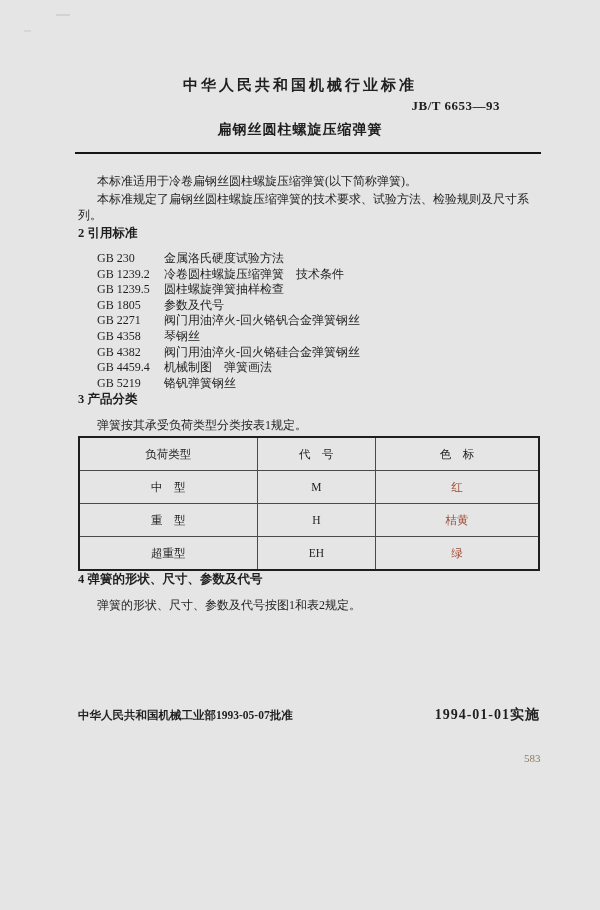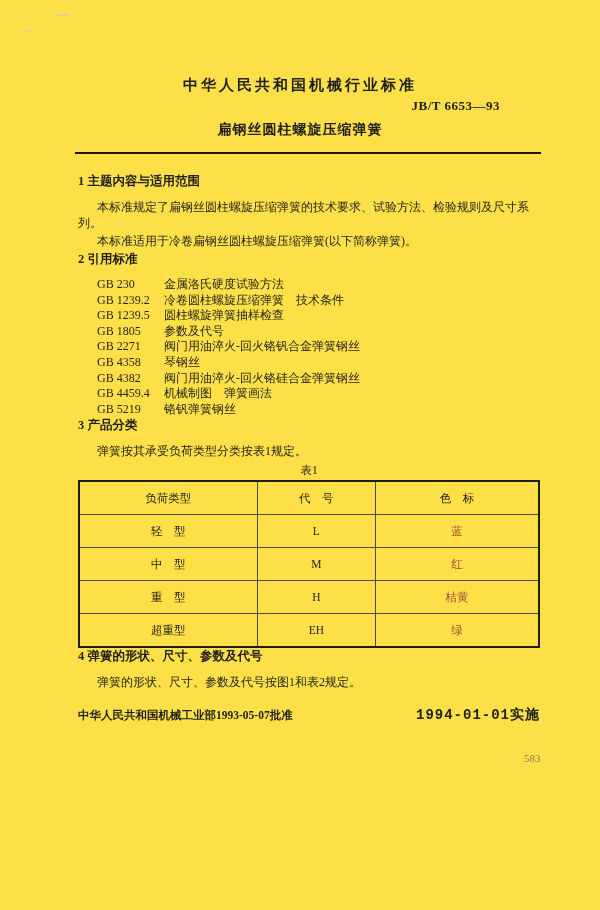--- a/index.html
+++ b/index.html
@@ -7,21 +7,21 @@
   html, body { margin: 0; padding: 0; }
   body {
     width: 600px; height: 910px;
     background: #ffffff;
     font-family: "Liberation Serif", "DejaVu Serif", serif;
     color: #1f1f1f;
   }
   .page {
     position: relative;
     width: 600px; height: 910px;
-    background: #fde047;
+    background: #e5e5e5;
     overflow: hidden;
   }
   
   .artifact { position: absolute; background: #c4c4c4; }
   .a1 { top: 14px; left: 56px; width: 14px; height: 2px; opacity: .55; }
   .a2 { top: 30px; left: 24px; width: 7px;  height: 2px; opacity: .4; }
 
   .hdr-org {
     position: absolute; top: 76px; left: 0; width: 100%;
     text-align: center; font-size: 15px; font-weight: bold;
@@ -66,21 +66,21 @@
     border: 1px solid #4a4a4a; text-align: center; padding: 8px;
     height: 18px; font-weight: normal;
   }
   table.t1 thead th { height: 23px; }
 
   .footer {
     position: absolute; top: 706px; left: 78px; width: 462px;
     display: flex; justify-content: space-between; align-items: baseline;
   }
   .f-left  { font-size: 11.5px; font-weight: bold; white-space: nowrap; }
-  .f-right { font-size: 14px; font-weight: bold; letter-spacing: 1px; white-space: nowrap; font-family: Liberation Mono, monospace; }
+  .f-right { font-size: 14px; font-weight: bold; letter-spacing: 1px; white-space: nowrap; }
 
   .page-num {
     position: absolute; top: 752px; left: 524px;
     font-size: 11px; color: #8a7a5f;
   }
 </style>
 </head>
 <body>
 
 <div class="page">
@@ -88,23 +88,22 @@
   <div class="artifact a1"></div>
   <div class="artifact a2"></div>
 
   <div class="hdr-org">中华人民共和国机械行业标准</div>
   <div class="hdr-num">JB/T 6653—93</div>
   <div class="hdr-title">扁钢丝圆柱螺旋压缩弹簧</div>
   <div class="rule"></div>
 
   <div class="content">
 
-    <h2 class="sec">1 主题内容与适用范围</h2>
+    <p class="body">本标准适用于冷卷扁钢丝圆柱螺旋压缩弹簧(以下简称弹簧)。</p>
     <p class="body">本标准规定了扁钢丝圆柱螺旋压缩弹簧的技术要求、试验方法、检验规则及尺寸系列。</p>
-    <p class="body">本标准适用于冷卷扁钢丝圆柱螺旋压缩弹簧(以下简称弹簧)。</p>
 
     <h2 class="sec mt12">2 引用标准</h2>
     <div class="refs">
       <div class="ref-row">
         <span class="ref-code">GB 230</span>
         <span class="ref-title">金属洛氏硬度试验方法</span>
       </div>
       <div class="ref-row">
         <span class="ref-code">GB 1239.2</span>
         <span class="ref-title">冷卷圆柱螺旋压缩弹簧　技术条件</span>
@@ -135,40 +134,34 @@
       </div>
       <div class="ref-row">
         <span class="ref-code">GB 5219</span>
         <span class="ref-title">铬钒弹簧钢丝</span>
       </div>
     </div>
 
     <h2 class="sec mt8">3 产品分类</h2>
     <p class="body mt6">弹簧按其承受负荷类型分类按表1规定。</p>
 
-    <div class="tbl-caption">表1</div>
     <table class="t1">
       <colgroup>
         <col style="width:38.7%">
         <col style="width:25.8%">
         <col style="width:35.5%">
       </colgroup>
       <thead>
         <tr>
           <th>负荷类型</th>
           <th>代　号</th>
           <th>色　标</th>
         </tr>
       </thead>
       <tbody>
-        <tr>
-          <td>轻　型</td>
-          <td>L</td>
-          <td class="color-mark" style="color: rgb(160, 74, 52);">蓝</td>
-        </tr>
         <tr>
           <td>中　型</td>
           <td>M</td>
           <td class="color-mark" style="color: rgb(160, 74, 52);">红</td>
         </tr>
         <tr>
           <td>重　型</td>
           <td>H</td>
           <td class="color-mark" style="color: rgb(160, 74, 52);">桔黄</td>
         </tr>

